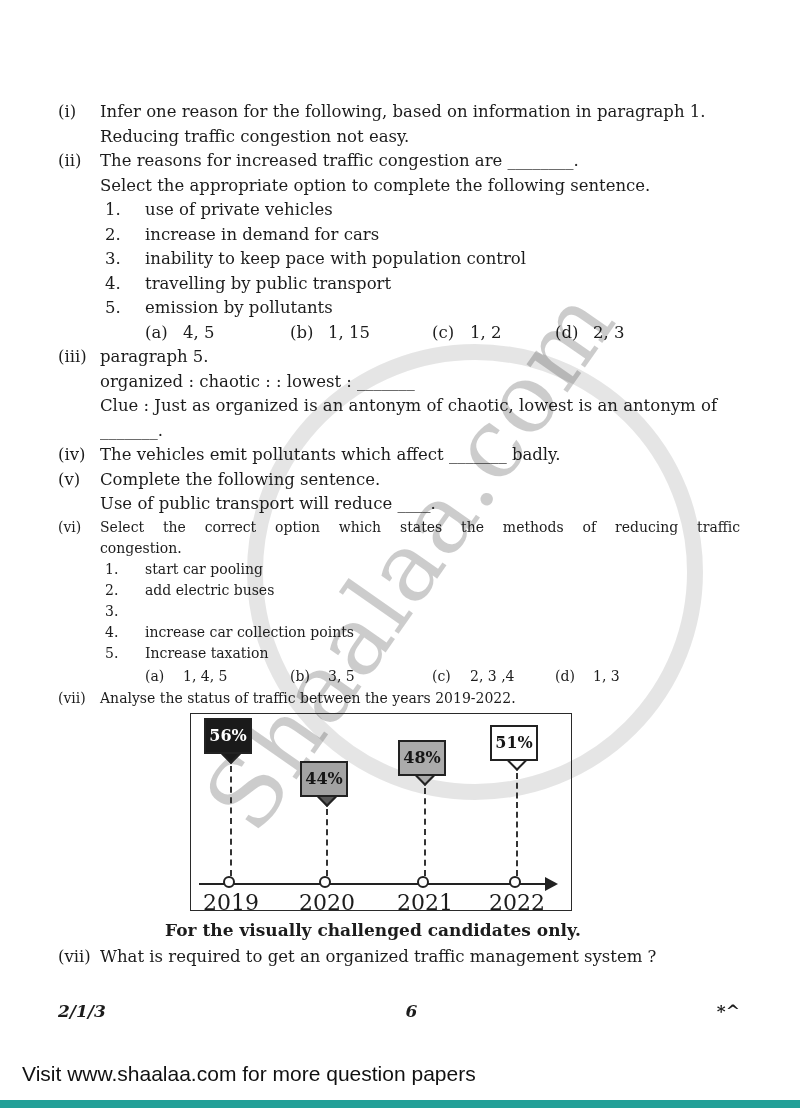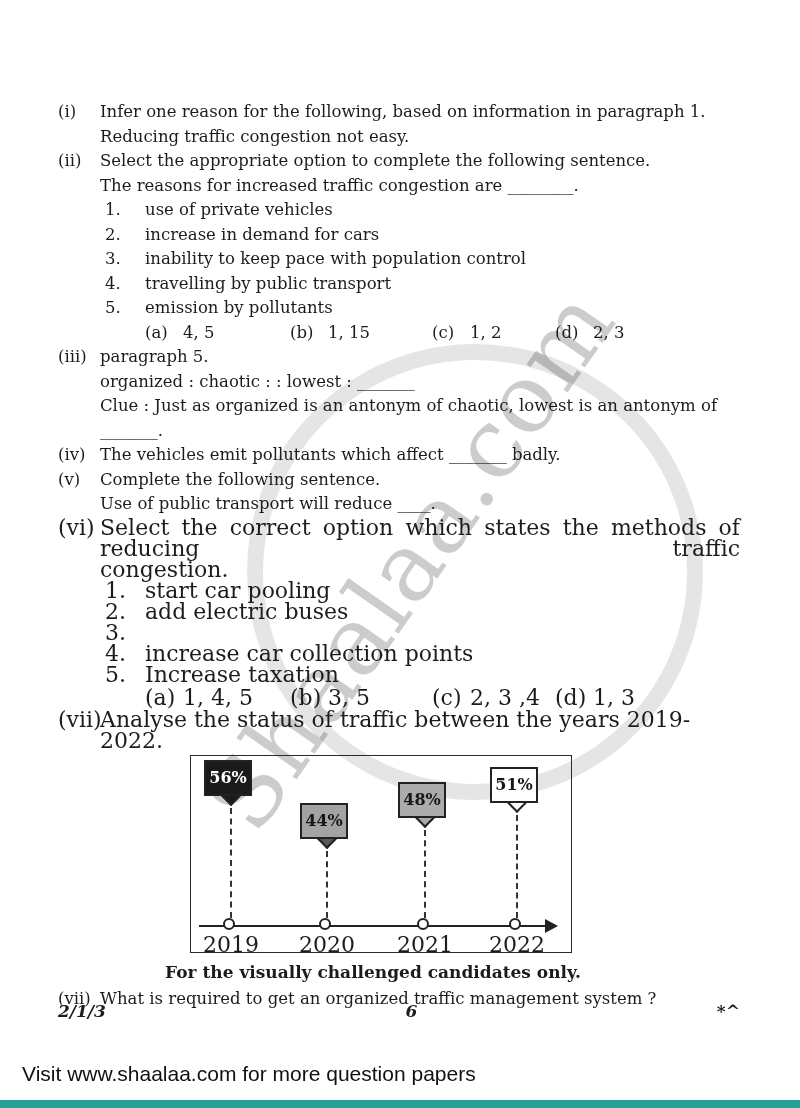--- a/index.html
+++ b/index.html
@@ -15,21 +15,21 @@
   }
   .wm-text {
     position:absolute; left:410px; top:560px; z-index:0; white-space:nowrap;
     transform:translate(-50%,-50%) rotate(-55deg);
     font-size:96px; color:rgba(0,0,0,0.20); letter-spacing:1px;
     font-family:"DejaVu Serif", serif;
   }
   
   .doc { position:absolute; left:0; top:0; width:800px; padding:100px 60px 0 58px; z-index:1; }
   .part-a { line-height:24.5px; font-size:16.5px; }
-  .part-b { line-height:21px; font-size:22px; }
+  .part-b { line-height:21px; font-size:14px; }
   .q { display:flex; }
   .qn { flex:none; width:42px; }
   .qb { flex:1; }
   .jl { text-align:justify; text-align-last:justify; }
   .sub { display:flex; }
   .sn { flex:none; width:40px; margin-left:5px; }
   .opts { display:flex; margin-left:45px; }
   .opt { display:flex; }
   .opt .ol { width:38px; flex:none; }
   .opts .c0 { width:145px; } .opts .c1 { width:142px; } .opts .c2 { width:123px; }
@@ -110,22 +110,22 @@
         <div class="qn">(i)</div>
         <div class="qb">
           <div>Infer one reason for the following, based on information in paragraph 1.</div>
           <div>Reducing traffic congestion not easy.</div>
         </div>
       </div>
 
       <div class="q">
         <div class="qn">(ii)</div>
         <div class="qb">
+          <div>The reasons for increased traffic congestion are ________.</div>
           <div>Select the appropriate option to complete the following sentence.</div>
-          <div>The reasons for increased traffic congestion are ________.</div>
           <div class="sub">
             <div class="sn">1.</div>
             <div>use of private vehicles</div>
           </div>
           <div class="sub">
             <div class="sn">2.</div>
             <div>increase in demand for cars</div>
           </div>
           <div class="sub">
             <div class="sn">3.</div>

